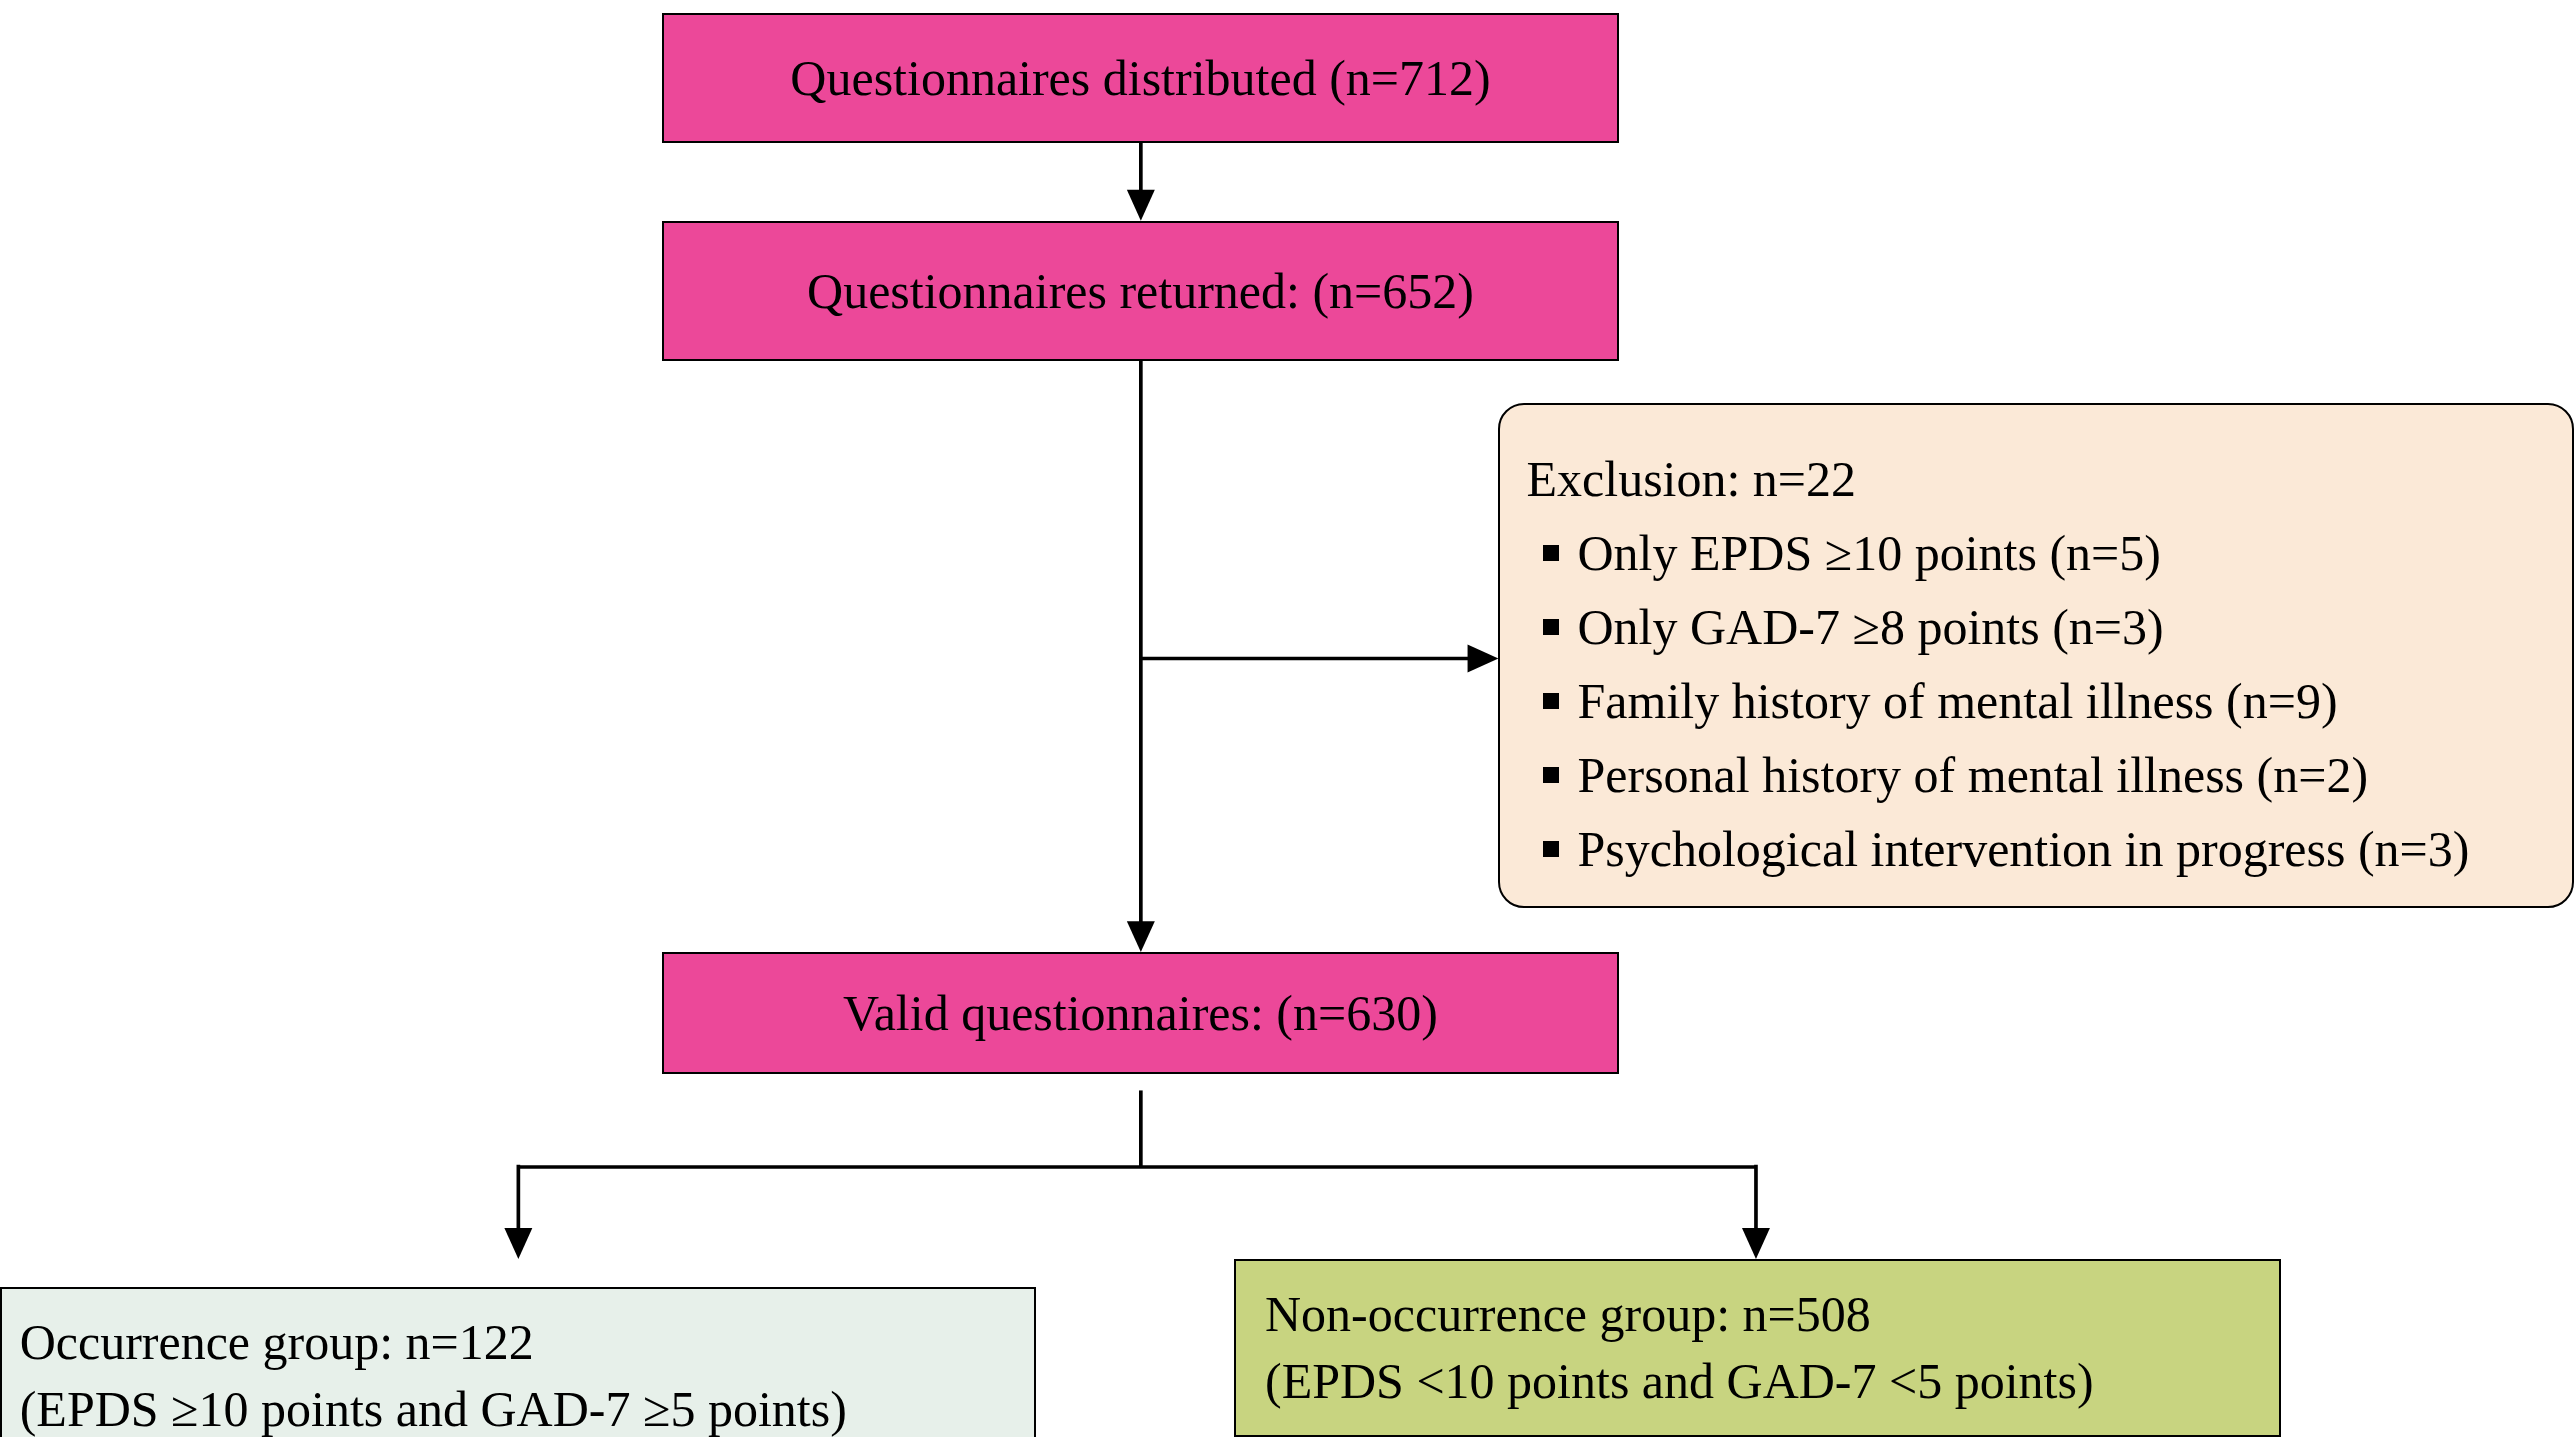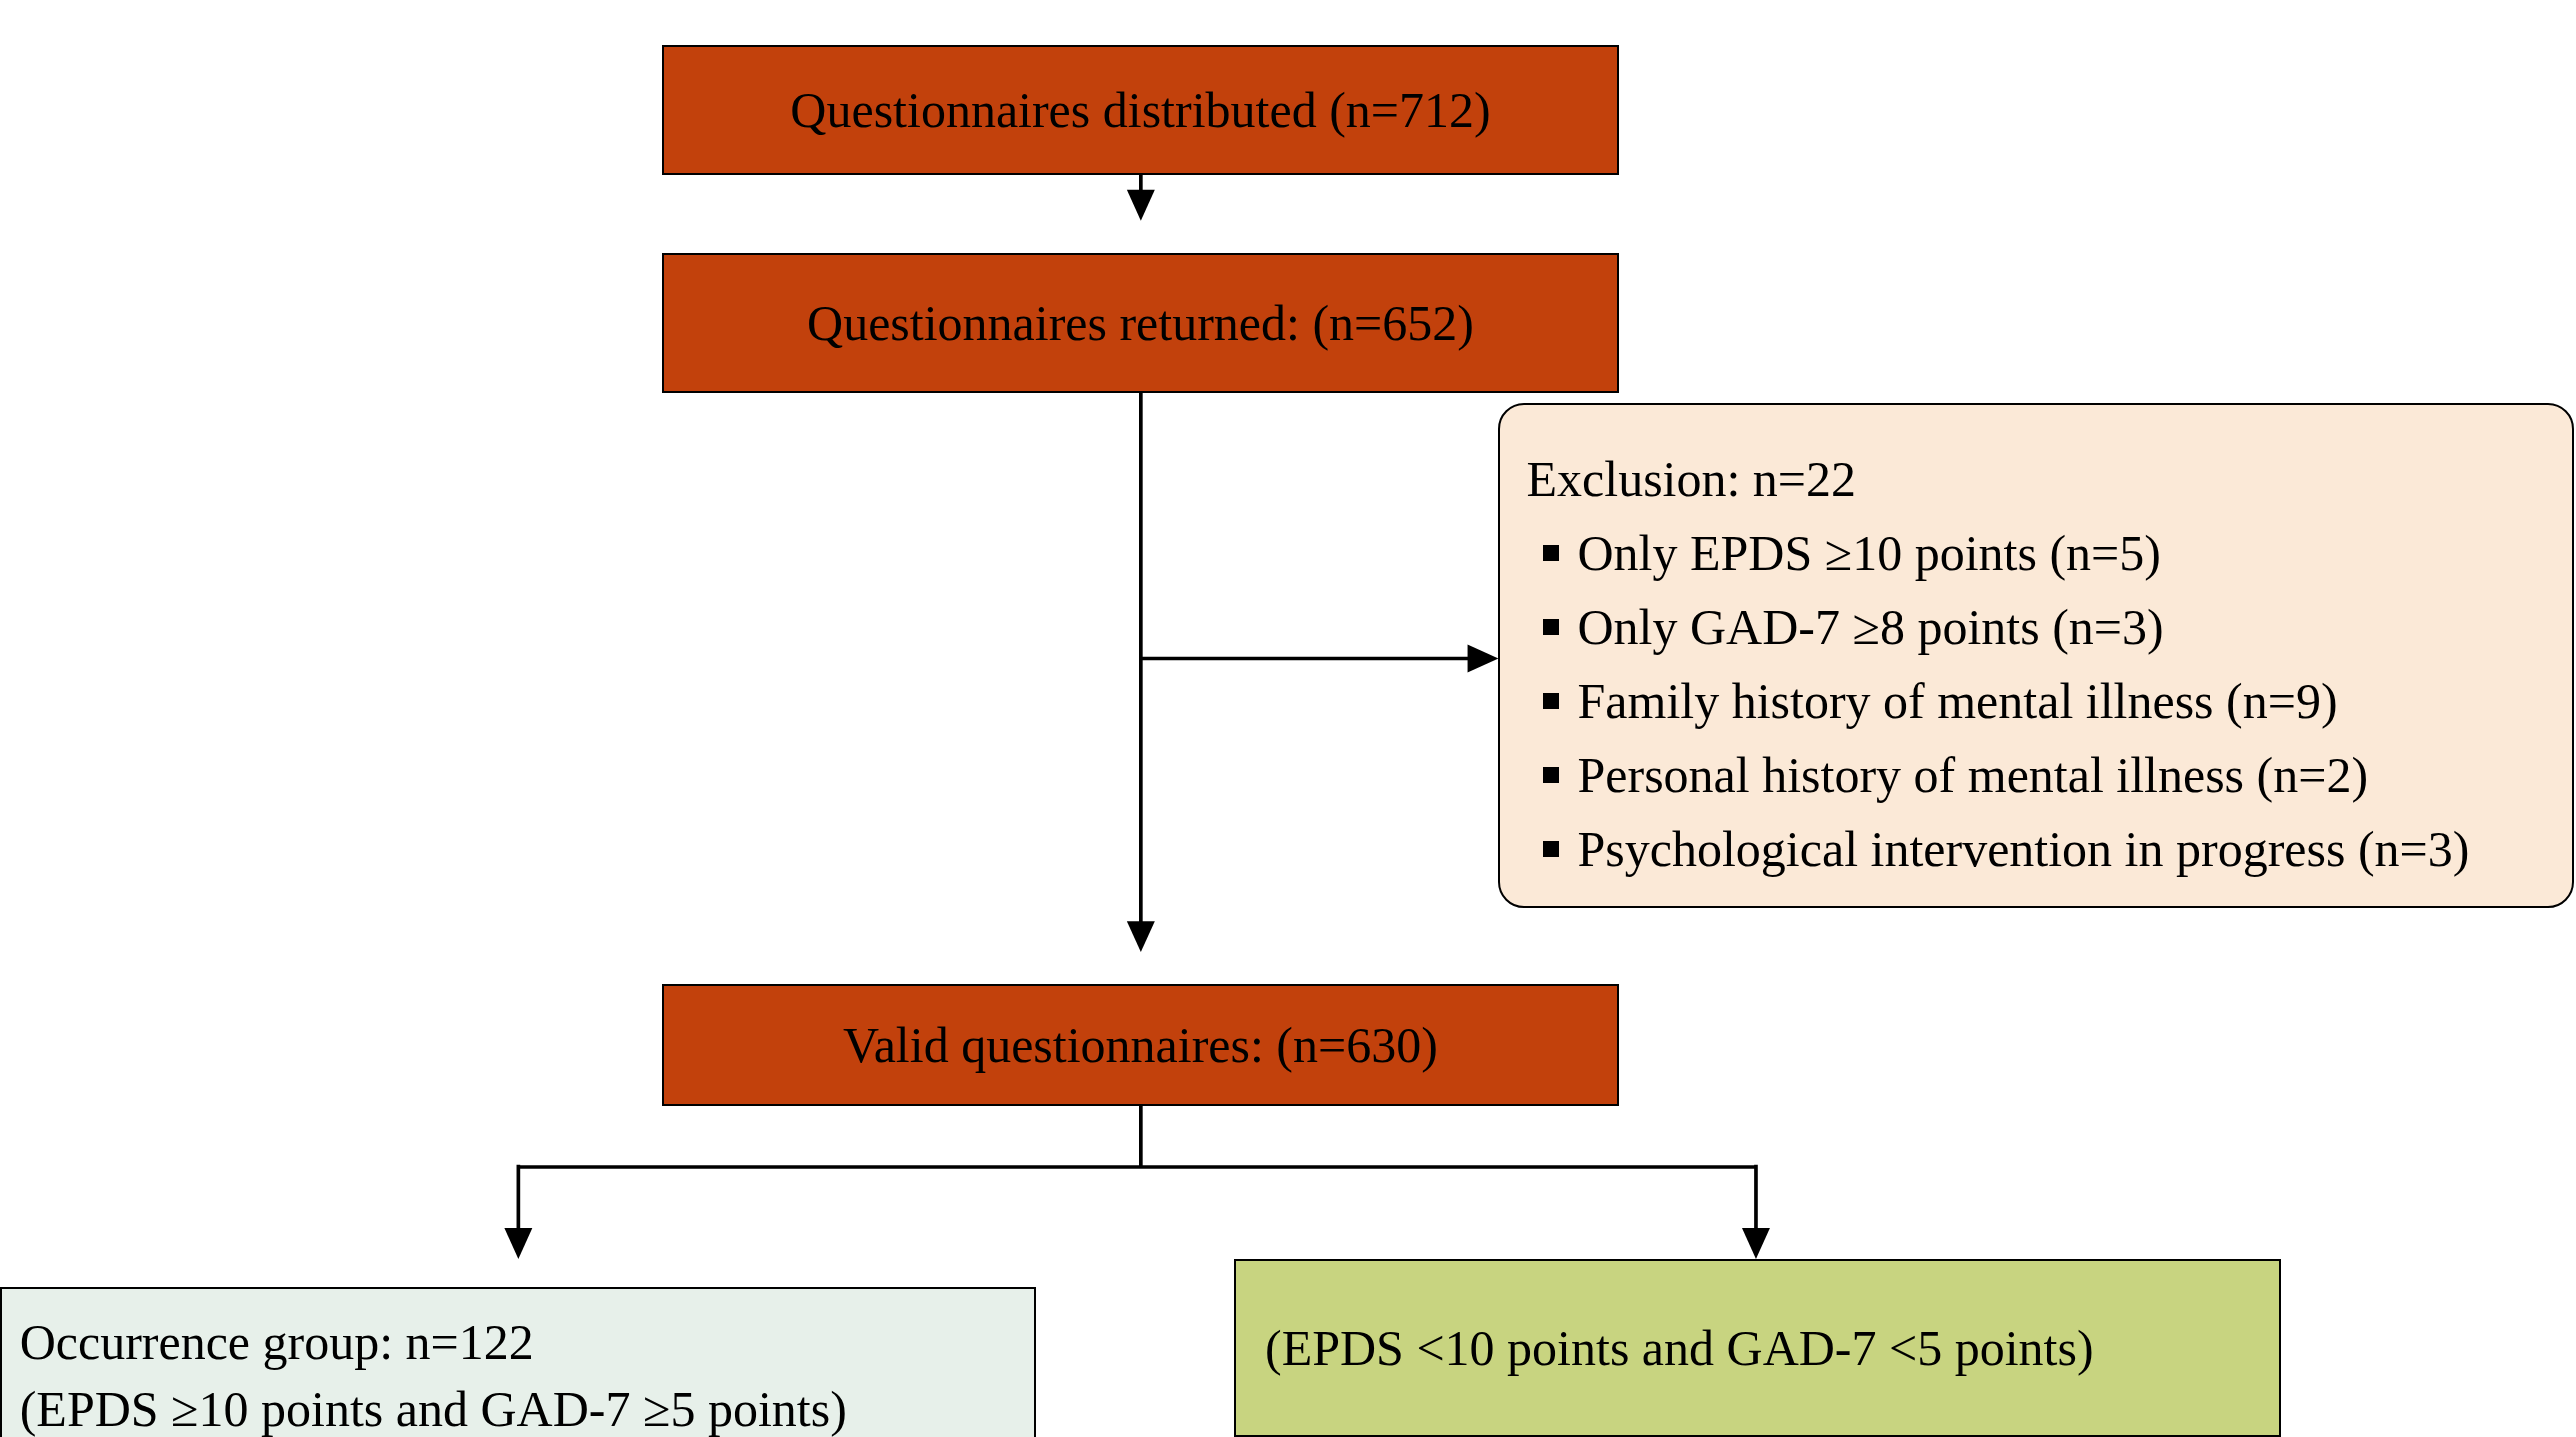--- a/index.html
+++ b/index.html
@@ -26,21 +26,21 @@
     border: 2.9px solid #000000;
     font-size: 50px;
     line-height: 1.3;
   }
   .center {
     display: flex;
     align-items: center;
     justify-content: center;
     text-align: center;
   }
-  .blue { background: #c2410c; margin-top: 32px; }
+  .blue { background: #ec4899; }
   #box-distributed { left: 662px; top: 13.2px;   width: 957px; height: 130px; }
   #box-returned    { left: 662px; top: 221px;  width: 957px; height: 140px; }
   #box-valid       { left: 662px; top: 952px; width: 957px; height: 122px; }
 
   #box-exclusion {
     left: 1498px; top: 403px;
     width: 1076px; height: 505px;
     background: #fbe9d7;
     padding: 37px 17.7px 0 26.5px;
     border-radius: 26px;
@@ -142,17 +142,18 @@
   <div class="box blue center" id="box-valid">
     <span>Valid questionnaires: (n=630)</span>
   </div>
 
   <div class="box group-box" id="box-occurrence">
     <div>Occurrence group: n=122</div>
     <div>(EPDS ≥10 points and GAD-7 ≥5 points)</div>
   </div>
 
   <div class="box group-box" id="box-nonoccurrence">
+    <div>Non-occurrence group: n=508</div>
     <div>(EPDS &lt;10 points and GAD-7 &lt;5 points)</div>
   </div>
 
 </div>
 
 
 </body></html>

